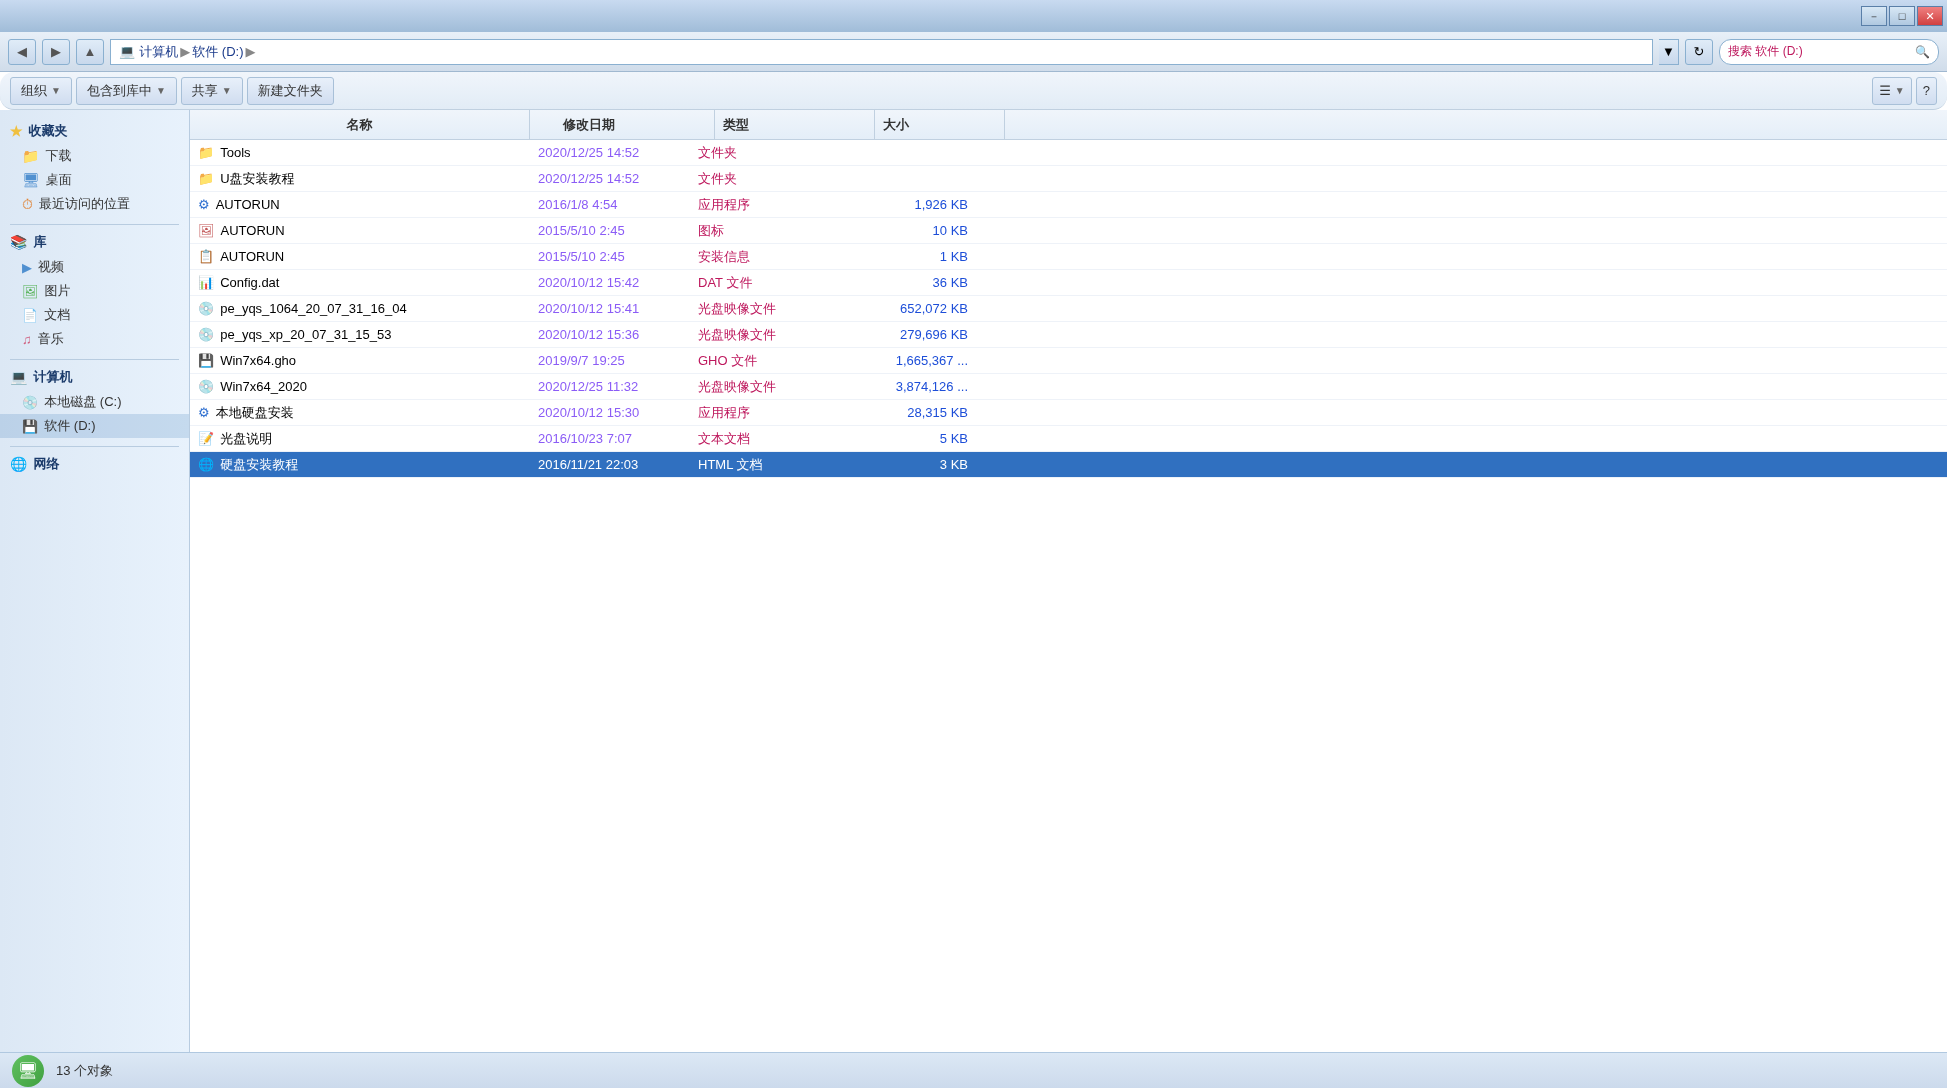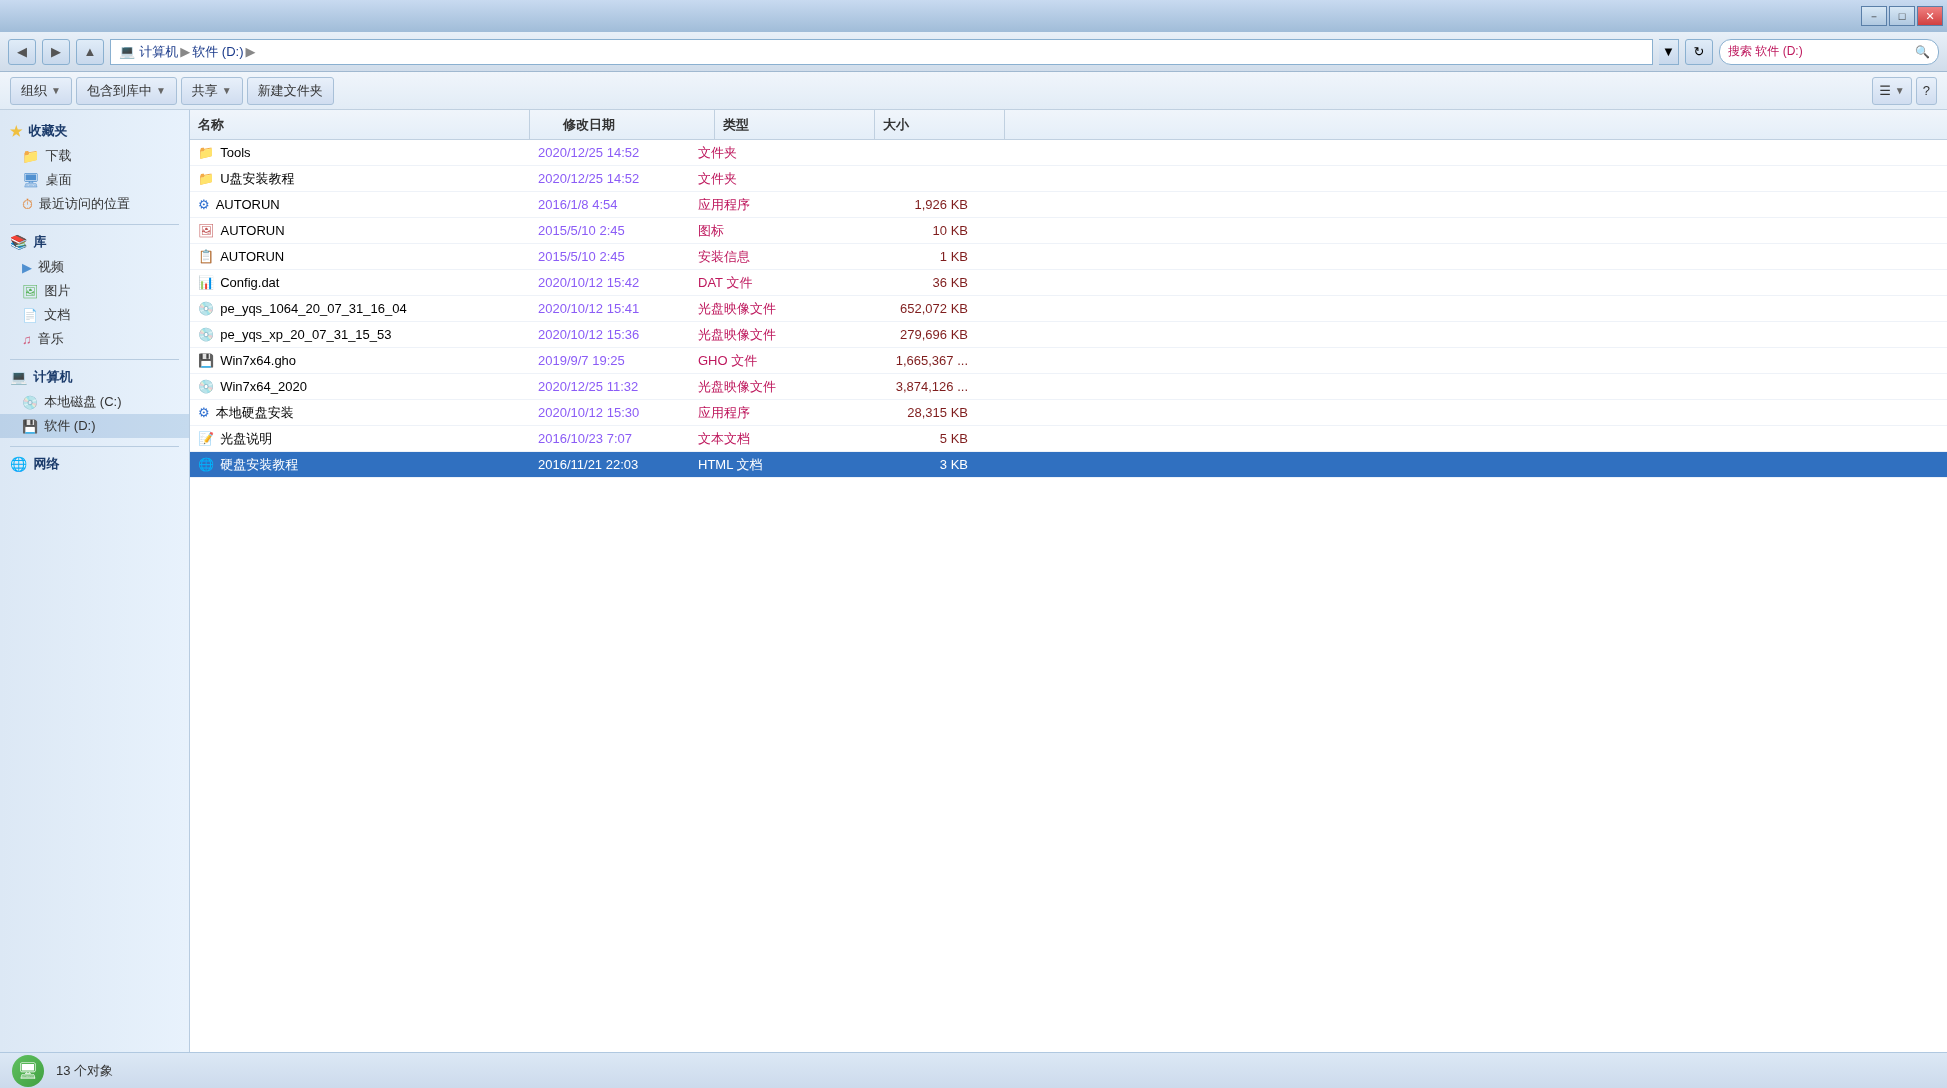--- a/index.html
+++ b/index.html
@@ -67,20 +67,21 @@
 
     
     .toolbar {
       background: linear-gradient(to bottom, #f0f5fb, #e2ecf6);
       height: 38px;
       display: flex;
       align-items: center;
       padding: 0 10px;
       gap: 4px;
       border-bottom: 1px solid #c0d0e0;
+      border-radius: 14px;
     }
     .toolbar-btn {
       height: 28px; padding: 0 10px;
       background: linear-gradient(to bottom, #e8f0fa, #d0ddf0);
       border: 1px solid #a8c0d8; border-radius: 3px;
       cursor: pointer; display: flex; align-items: center; gap: 4px;
       font-size: 13px; color: #333;
     }
     .toolbar-btn .arrow { font-size: 10px; color: #666; }
 
@@ -137,21 +138,21 @@
       background: linear-gradient(to bottom, #f0f5fb, #e4eef8);
       height: 30px;
     }
     .col-header {
       font-size: 13px; color: #333; font-weight: bold;
       padding: 0 8px; height: 100%;
       display: flex; align-items: center;
       border-right: 1px solid #c0d0e0;
       cursor: pointer;
     }
-    .col-name { width: 340px; }
+    .col-name { width: 340px; justify-content: center; }
     .col-date { width: 160px; margin-left: 25px; }
     .col-type { width: 160px; }
     .col-size { width: 130px; text-align: center; }
 
     
     .file-list { flex: 1; overflow-y: auto; }
     .file-row {
       display: flex; align-items: center;
       height: 26px;
       border-bottom: 1px solid #eef2f8;
@@ -159,21 +160,21 @@
     }
     .file-row.selected { background: #3070c0; color: #fff; }
     .file-row.selected .file-name,
     .file-row.selected .file-date,
     .file-row.selected .file-type,
     .file-row.selected .file-size { color: #fff; }
     .file-cell { padding: 0 8px; overflow: hidden; white-space: nowrap; text-overflow: ellipsis; }
     .file-name { width: 340px; display: flex; align-items: center; gap: 6px; }
     .file-date { width: 160px; color: #8b5cf6; }
     .file-type { width: 160px; color: #be185d; }
-    .file-size { width: 130px; color: #7f1d1d; text-align: right; padding-right: 12px; }
+    .file-size { width: 130px; color: #1d4ed8; text-align: right; padding-right: 12px; }
 
     
     .fi { font-size: 14px; }
     .fi-folder { color: #f0a030; }
 
     
     .statusbar {
       height: 36px;
       background: linear-gradient(to bottom, #dce8f5, #ccdaec);
       border-top: 1px solid #b0c8e0;

